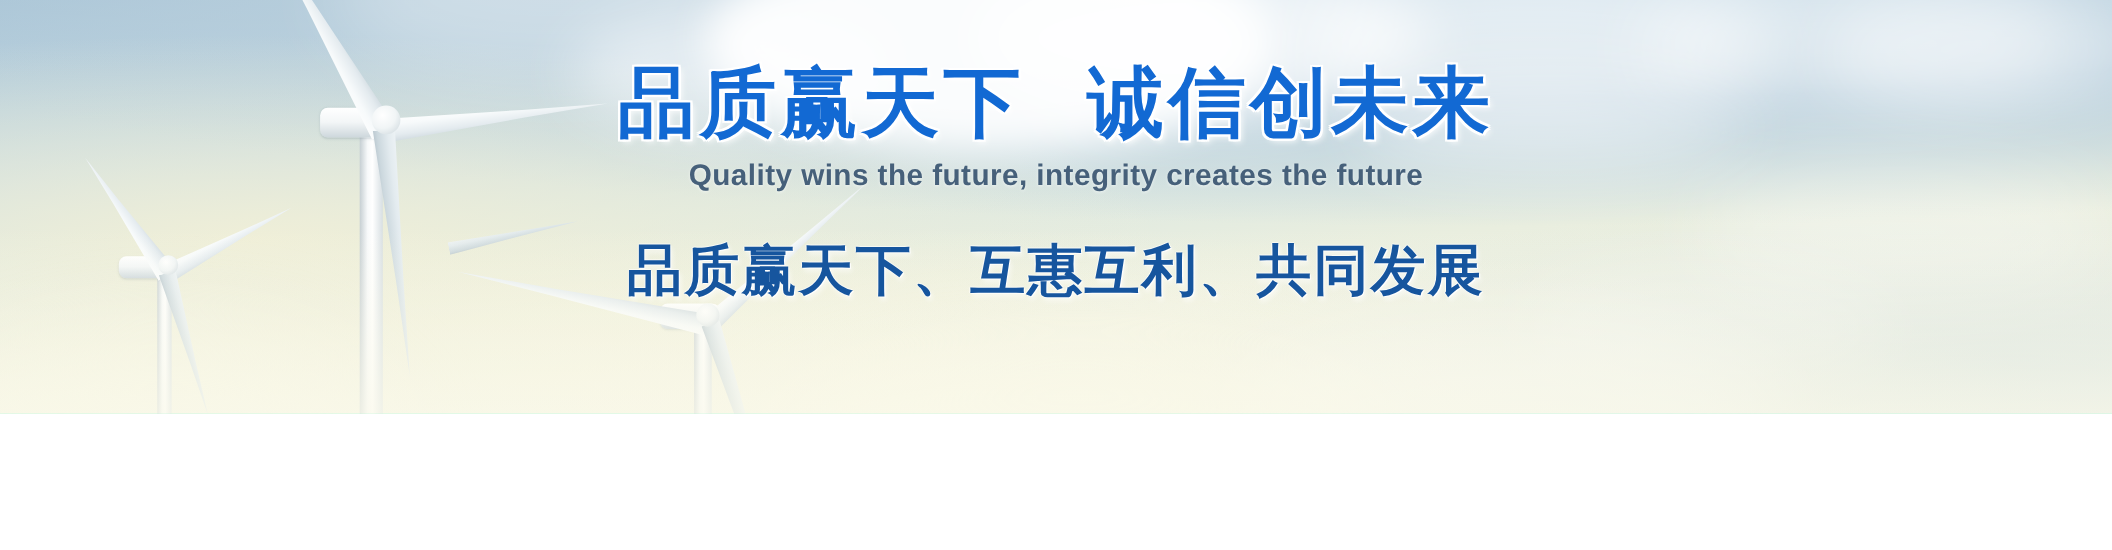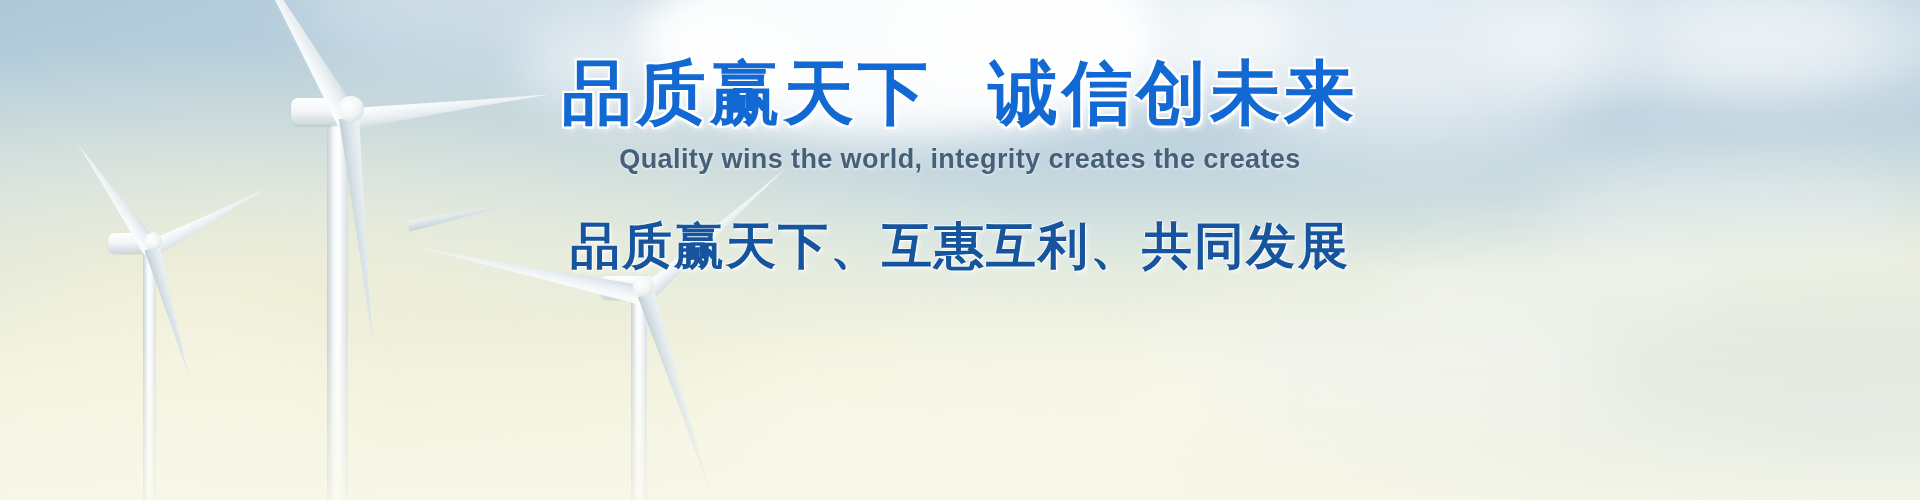--- a/index.html
+++ b/index.html
@@ -1,21 +1,21 @@
 <!DOCTYPE html>
 <html><head>
 <meta charset="utf-8">
 <style>
   html,body{margin:0;padding:0;background:#fff;}
   body{font-family:"Liberation Sans","DejaVu Sans",sans-serif;}
 
   .banner{
     position:relative;
     width:1920px;
-    height:500px;
+    height:376px;
     overflow:hidden;
     background:#86efac;
   }
 
   
   .sky-base{
     position:absolute;inset:0;
     background:
       radial-gradient(120% 90% at 72% -10%, #cfe1ec 0%, #b9cfdd 38%, rgba(185,207,221,0) 72%),
       linear-gradient(175deg,
@@ -197,17 +197,17 @@
   </div>
 
   <div class="turbine">
     <div class="blade dk" style="left:408px;top:218px;width:120px;height:16px;transform:rotate(-12deg);opacity:.9;"></div>
   </div>
 
   <div class="haze"></div>
 
   <div class="copy">
     <div class="headline">品质赢天下  诚信创未来</div>
-    <div class="subline">Quality wins the world, integrity creates the creates</div>
+    <div class="subline">Quality wins the future, integrity creates the future</div>
     <div class="tagline">品质赢天下、互惠互利、共同发展</div>
   </div>
 
 </div>
 
 </body></html>

